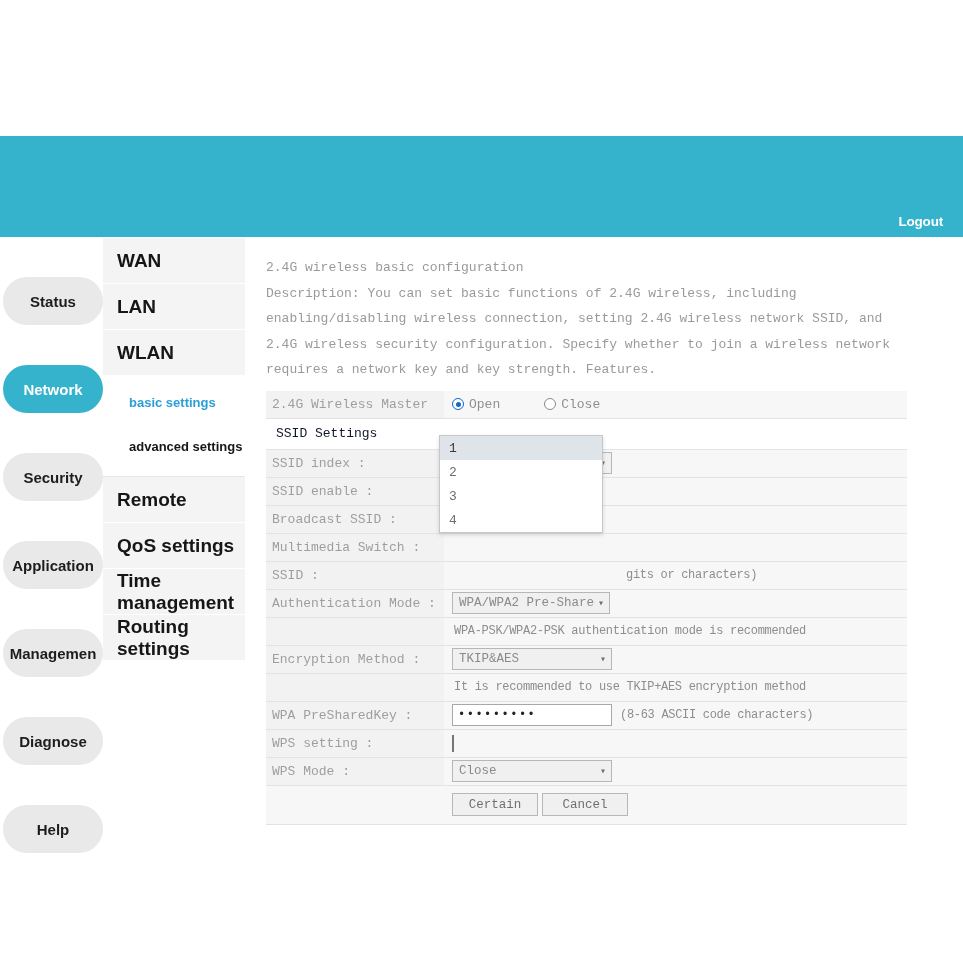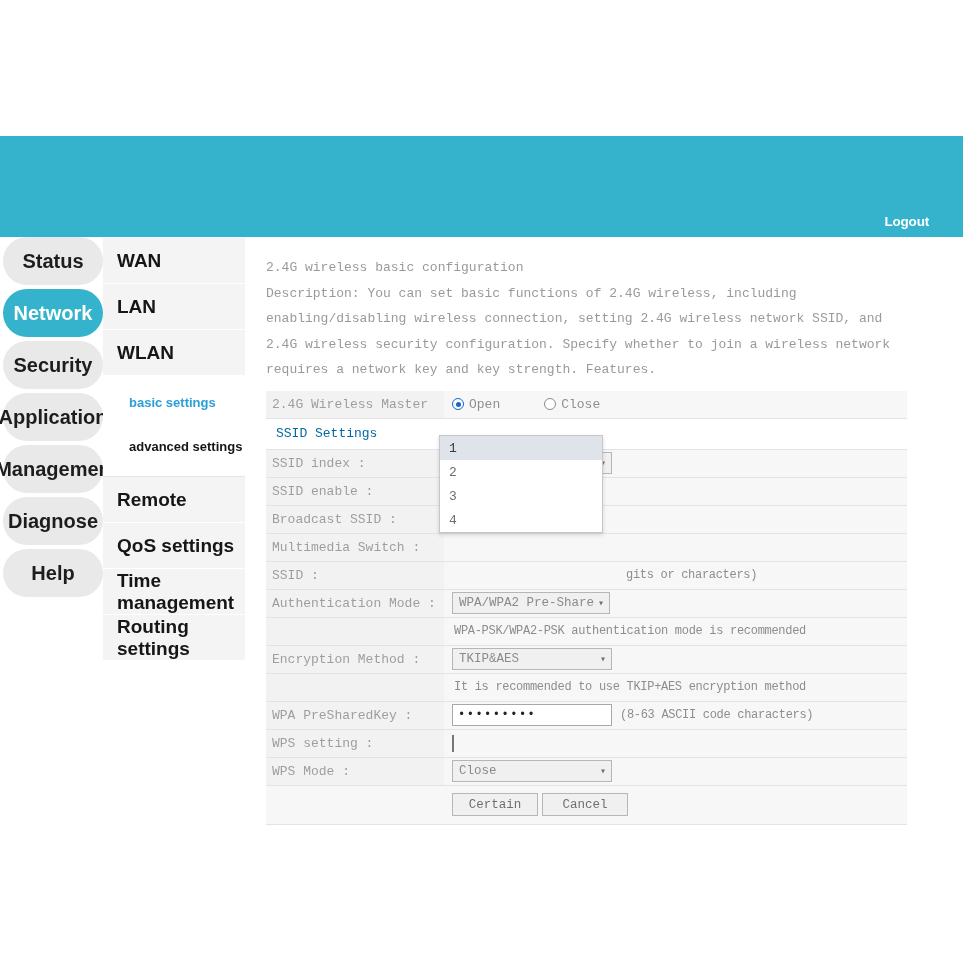--- a/index.html
+++ b/index.html
@@ -19,21 +19,21 @@
   #header-bar {
     position: absolute;
     left: 0;
     top: 136px;
     width: 963px;
     height: 101px;
     background: #35b3cd;
   }
   #logout-link {
     position: absolute;
-    right: 34px;
+    right: 20px;
     bottom: 8px;
     color: #ffffff;
     font-size: 13.5px;
     font-weight: bold;
     letter-spacing: -0.2px;
     text-decoration: none;
     cursor: pointer;
   }
 
   
@@ -45,27 +45,28 @@
   }
   .pill {
     width: 100px;
     height: 48px;
     border-radius: 26px;
     background: #e9e9e9;
     margin-bottom: 4px;
     display: flex;
     align-items: center;
     justify-content: center;
-    font-size: 20px;
+    font-size: 15px;
     font-weight: bold;
     color: #1d1d1d;
     cursor: pointer;
     white-space: nowrap;
     overflow: visible;
     box-sizing: border-box;
+    margin-top: 40px;
   }
   .pill.active {
     background: #35b3cd;
     color: #ffffff;
   }
 
   
   #sub-nav {
     position: absolute;
     left: 103px;
@@ -144,21 +145,21 @@
     color: #9e9e9e;
     padding: 0 0 0 8px;
     height: 27px;
     vertical-align: middle;
   }
   tr.section-row td {
     background: #ffffff;
     border-bottom: 1px solid #e3e3e3;
     height: 28px;
     font-size: 13px;
-    color: #0369a1;
+    color: #0f172a;
     padding-left: 10px;
   }
   tr.hint-row td.lbl { background: #f2f2f2; }
   tr.hint-row td.val {
     font-size: 12px;
     color: #8d8d8d;
     padding-left: 10px;
     letter-spacing: -0.3px;
   }
   tr.action-row td { background: #f7f7f7; border-bottom: 1px solid #e3e3e3; height: 38px; }

